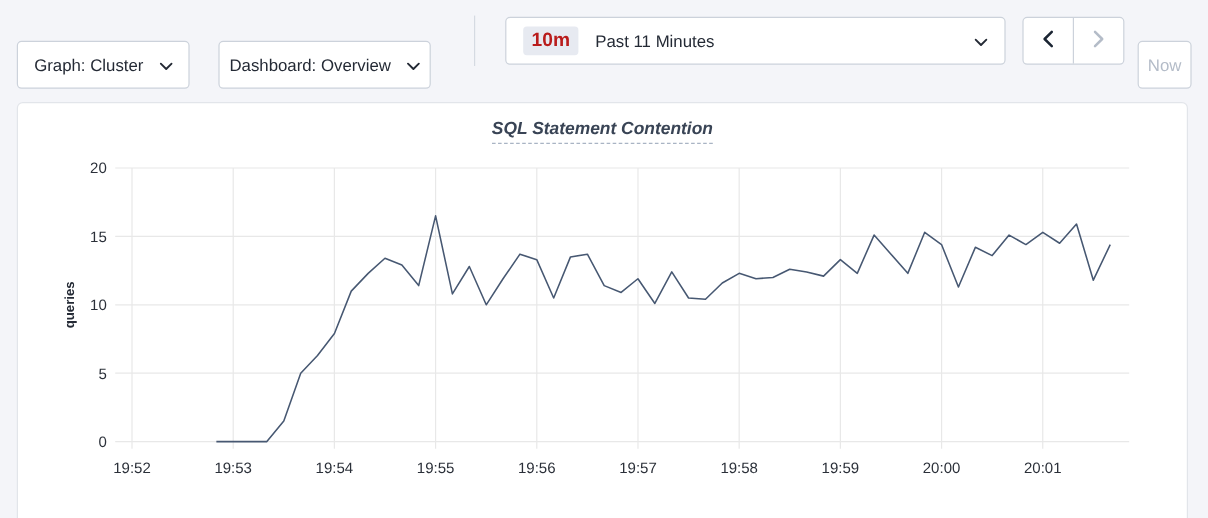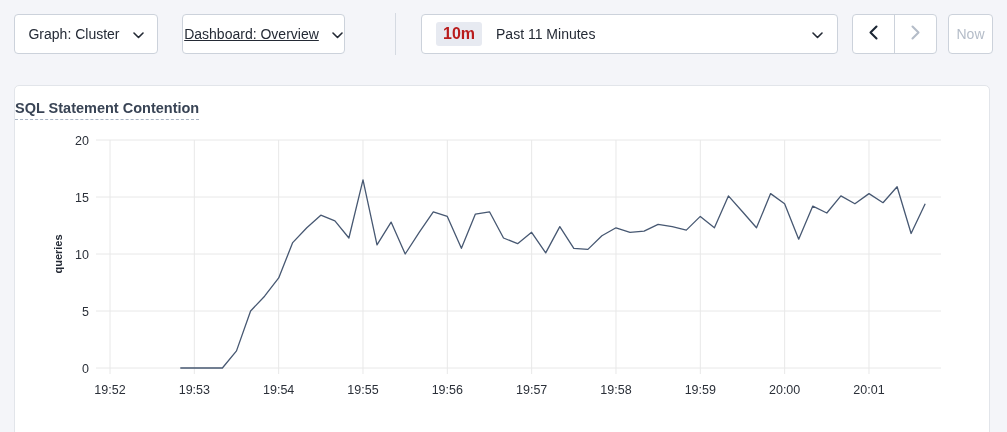--- a/index.html
+++ b/index.html
@@ -11,23 +11,23 @@
     position:relative;
   }
   
   .topbar { position:absolute; top:0; left:0; width:1007px; height:70px; }
   .tb-btn {
     position:absolute; top:14px; height:40px;
     background:#fff; border:1px solid #ccd2db; border-radius:4px;
     display:flex; align-items:center; font-size:14px; color:#242a35;
     cursor:pointer; font-family:inherit;
   }
-  .tb-btn.center { justify-content:center; gap:13px; }
+  .tb-btn.center { justify-content:center; gap:13px;margin-top:20px; }
   #graph-dd { left:14px; width:144px; }
-  #dashboard-dd { left:182px; width:163px;text-decoration:underline; }
+  #dashboard-dd { left:182px; width:177px; }
   .vdivider { position:absolute; left:395px; top:13px; width:1px; height:42px; background:#d5dae2; }
   #time-picker { left:421px; width:417px; padding:0 14px; }
   .time-badge {
     background:#e7eaf1; border-radius:3px; padding:3px 7px;
     font-size:16px; font-weight:bold; color:#b91c1c;
   }
   .time-label { margin-left:14px; }
   .spacer { margin-left:auto; }
   .arrow-group {
     position:absolute; left:852px; top:14px; width:85px; height:40px;
@@ -38,21 +38,21 @@
     flex:1; background:transparent; border:none; display:flex;
     align-items:center; justify-content:center; cursor:pointer;
   }
   .arrow-group button:first-child { border-right:1px solid #ccd2db; }
   #now-btn { left:948px; width:45px; color:#b4bcc8; }
   
   .card {
     position:absolute; left:14px; top:85px; width:976px; height:360px;
     background:#fff; border:1px solid #e2e5ea; border-radius:5px;
   }
-  .chart-title-row { position:absolute; top:13px; left:0; width:100%; text-align:left; }
+  .chart-title-row { position:absolute; top:13px; left:0; width:100%; text-align:center;font-style:italic; }
   .chart-title {
     display:inline-block; font-size:14.5px; font-weight:bold; color:#394455;
     border-bottom:1px dashed #a9b4c4; padding-bottom:3px; cursor:pointer;
   }
   svg text { font-family:"Liberation Sans", sans-serif; }
   .tick-label { font-size:12.5px; fill:#2b3039; }
   .axis-title { font-size:11px; font-weight:bold; fill:#242a35; }
 </style>
 </head>
 <body>

